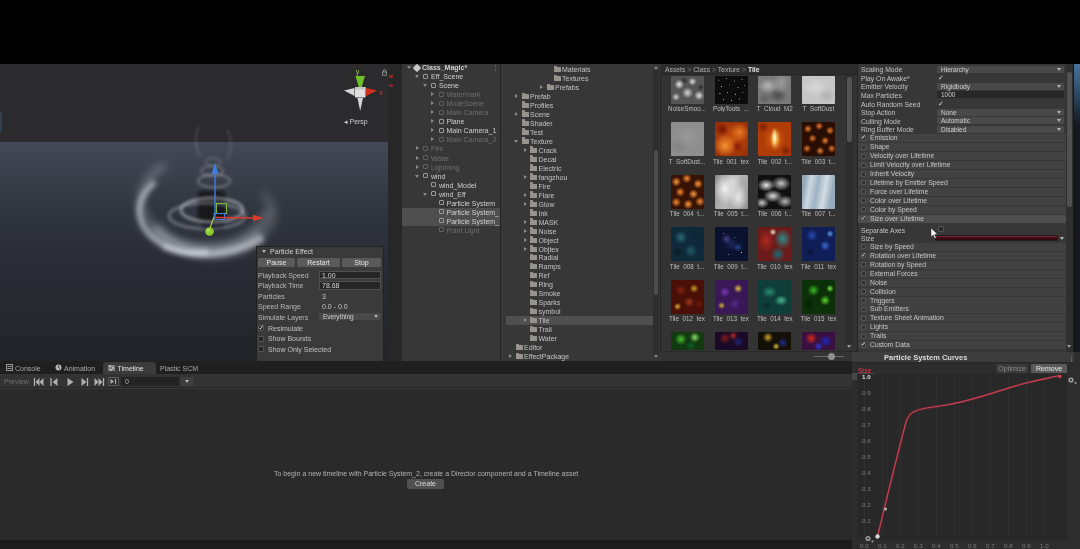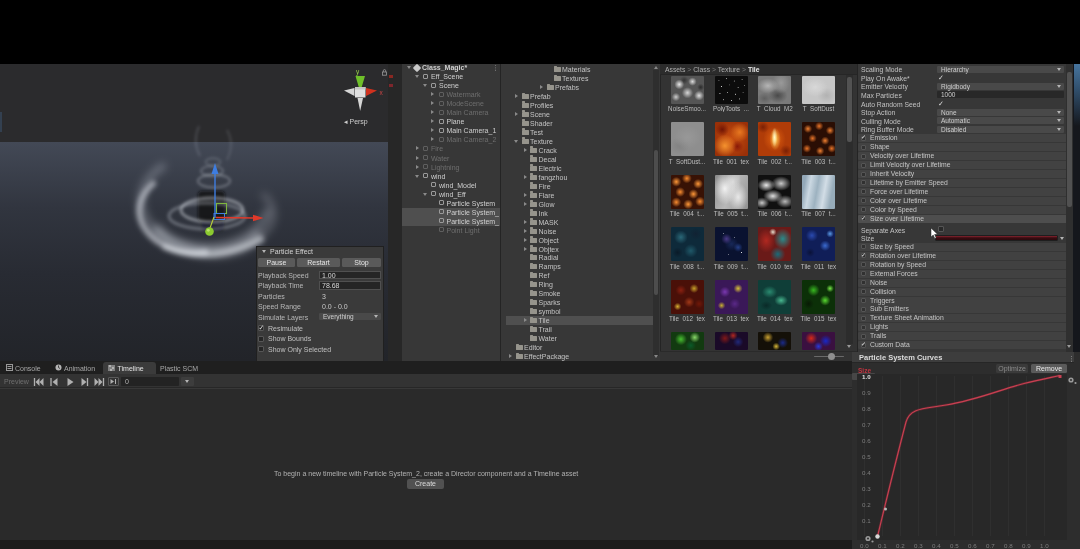--- a/index.html
+++ b/index.html
@@ -442,21 +442,21 @@
     <div class="ck">✓</div>
     <div class="nm">Custom Data</div>
   </div>
 <div class="a" style="left:1066px;top:64px;width:7px;height:288px;background:#2f2f2f"></div>
 <div class="a" style="left:1067px;top:72px;width:5px;height:135px;background:#515151;border-radius:2px"></div>
 <div class="ad" style="left:1067px;top:345px;border-top-color:#999"></div>
 <div class="a" style="left:1073px;top:64px;width:7px;height:485px;background:#15171c"></div>
 <div class="a" style="left:1074px;top:64px;width:6px;height:62px;background:linear-gradient(#47759f,#31506e 40%,rgba(21,23,28,0))"></div>
 <div class="a" style="left:852px;top:352px;width:228px;height:197px;background:#2d2d2d"></div>
 <div class="a" style="left:852px;top:352px;width:222px;height:11px;background:#3d3d3d;border-bottom:1px solid #262626"></div>
-<div class="tx" style="left:859px;top:353px;color:#dcdcdc;font-size:7.5px;font-weight:bold;">Particle System Curves</div>
+<div class="tx" style="left:884px;top:353px;color:#dcdcdc;font-size:7.5px;font-weight:bold;">Particle System Curves</div>
 <div class="tx" style="left:1068px;top:353.5px;color:#aaa;font-size:7px;font-weight:normal;">⋮</div>
 <div class="tx" style="left:858px;top:365.5px;color:#c23440;font-size:6.5px;font-weight:bold;">Size</div>
 <div class="a" style="left:996px;top:364px;width:32px;height:9px;background:#3a3a3a;border-radius:1.5px;color:#8a8a8a;font-size:7px;text-align:center;line-height:9px">Optimize</div>
 <div class="a" style="left:1031px;top:364px;width:36px;height:9px;background:#5a5a5a;border-radius:1.5px;color:#ececec;font-size:7px;text-align:center;line-height:9px">Remove</div>
 <div class="a" style="left:852px;top:372.5px;width:23px;height:7.5px;background:#474747;border-radius:1px"></div>
 <div class="a" style="left:857px;top:374px;width:210px;height:166px;background:#282828"></div>
 <div class="a" style="left:864px;top:376px;width:1px;height:160px;background:#2f2f2f"></div>
 <div class="a" style="left:882px;top:376px;width:1px;height:160px;background:#2f2f2f"></div>
 <div class="a" style="left:900px;top:376px;width:1px;height:160px;background:#2f2f2f"></div>
 <div class="a" style="left:918px;top:376px;width:1px;height:160px;background:#2f2f2f"></div>

